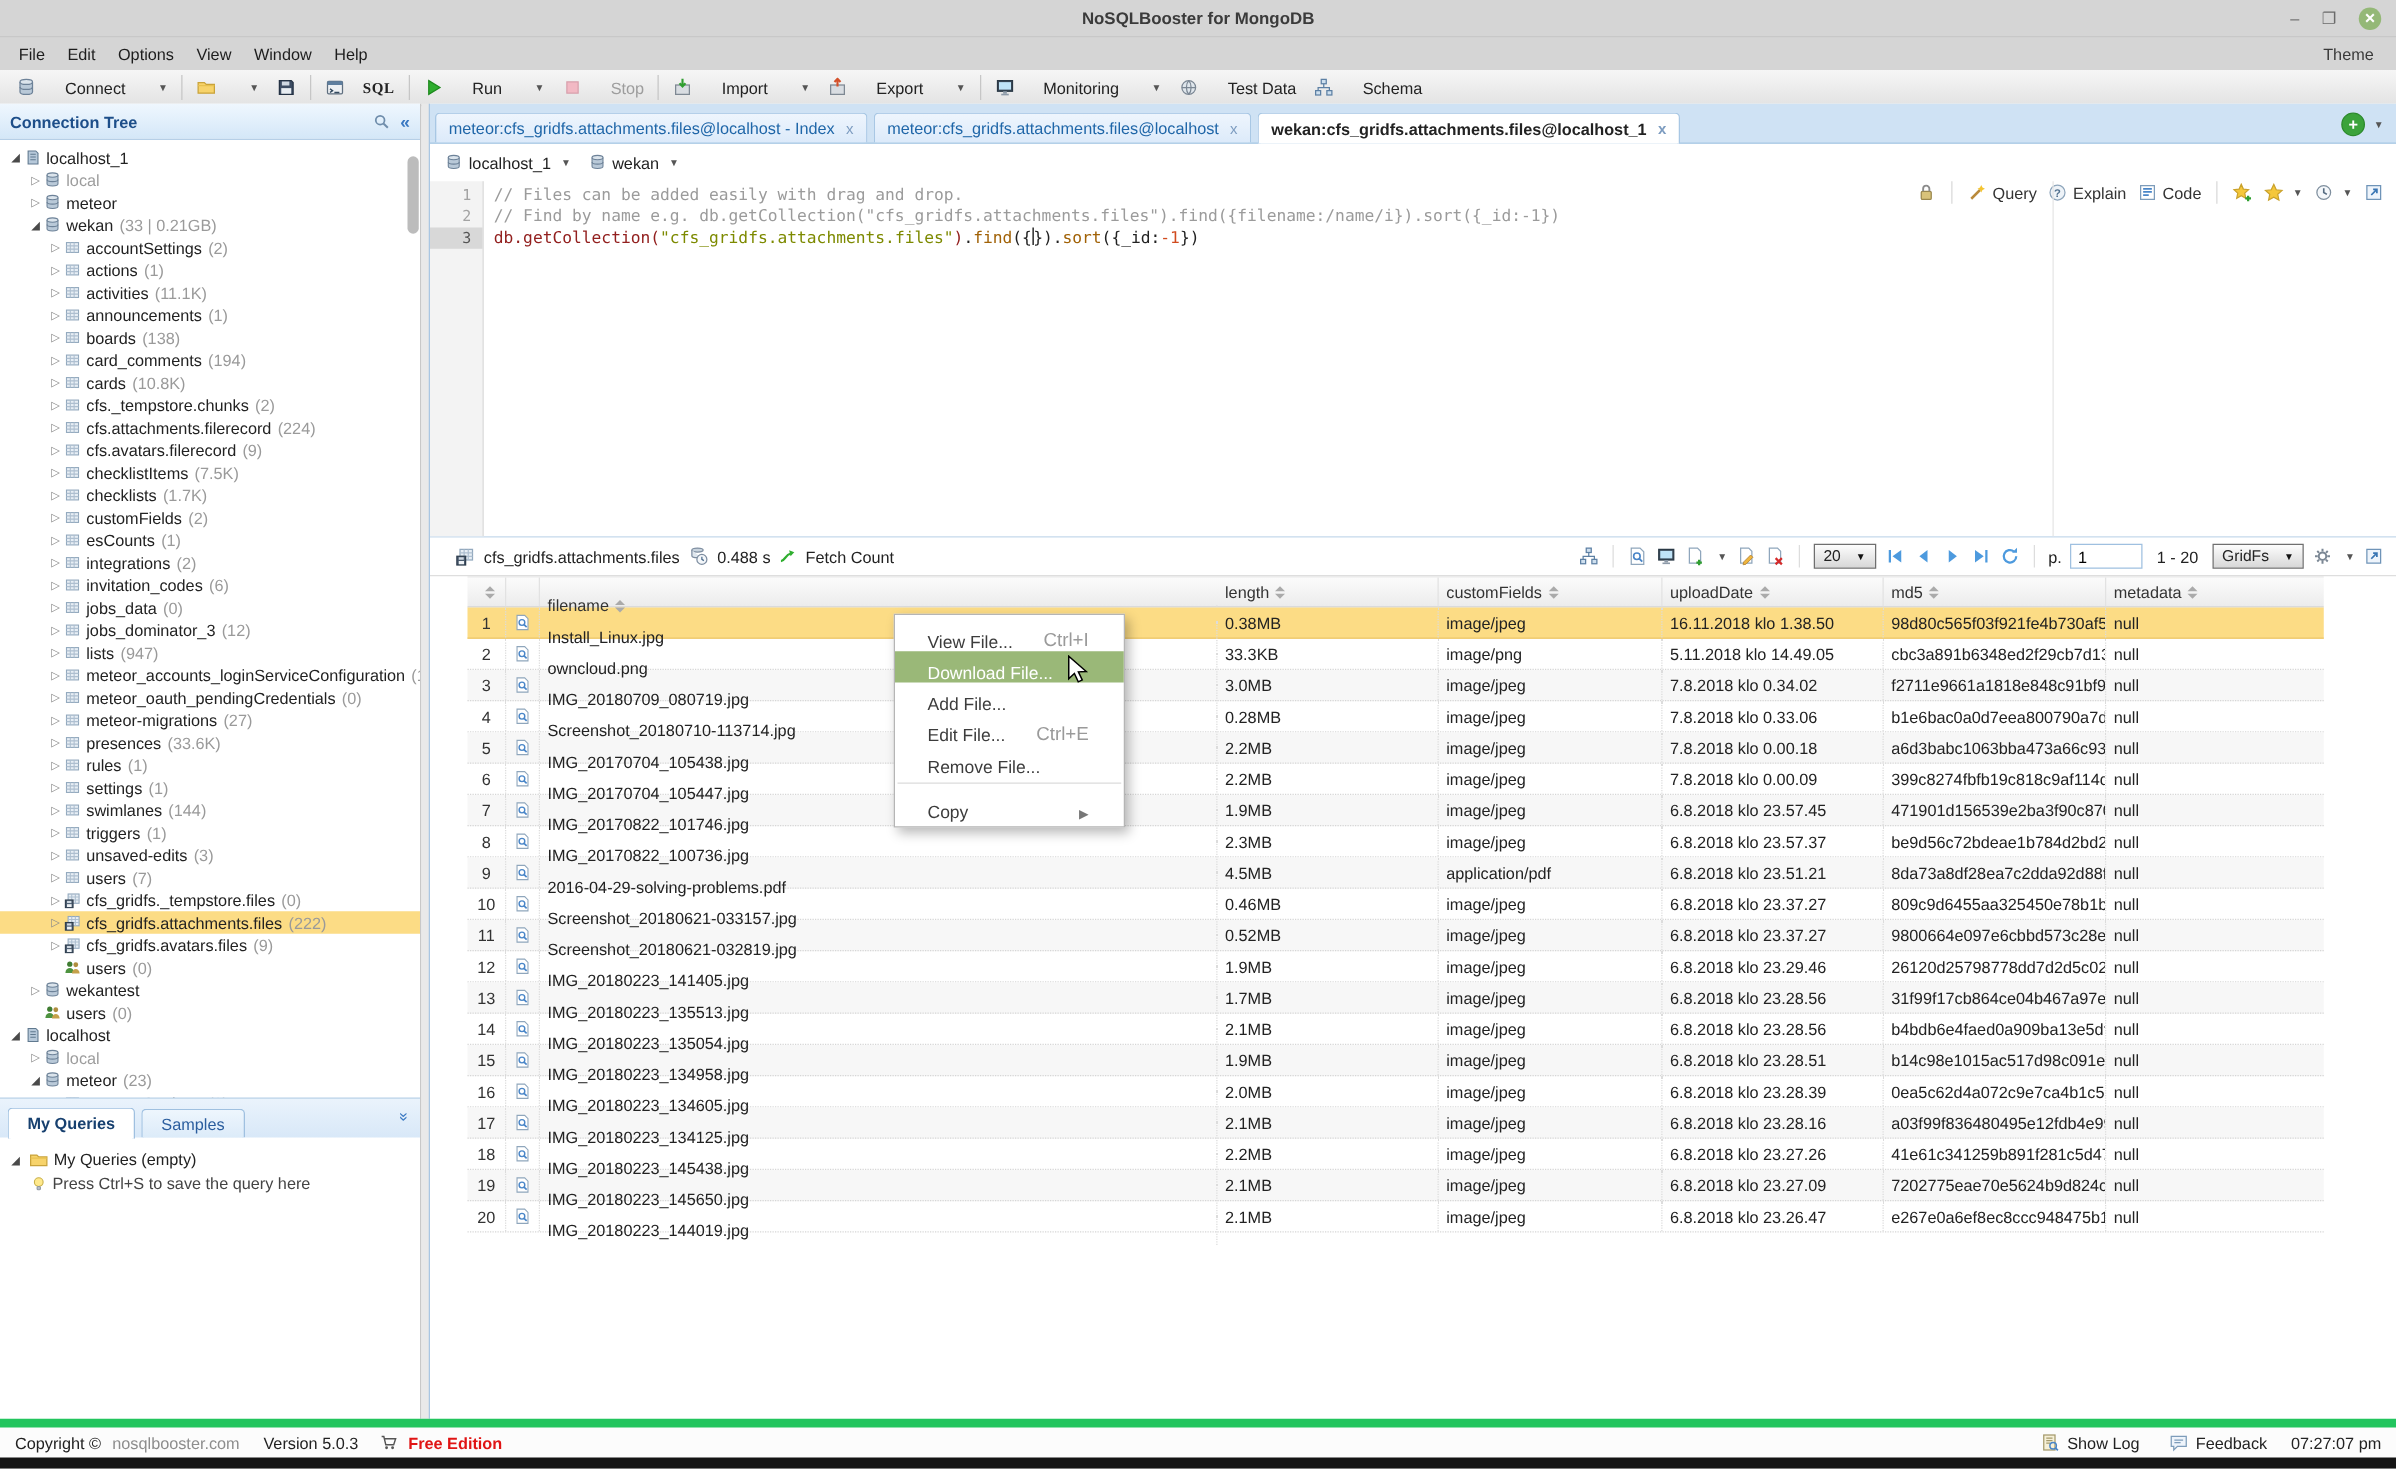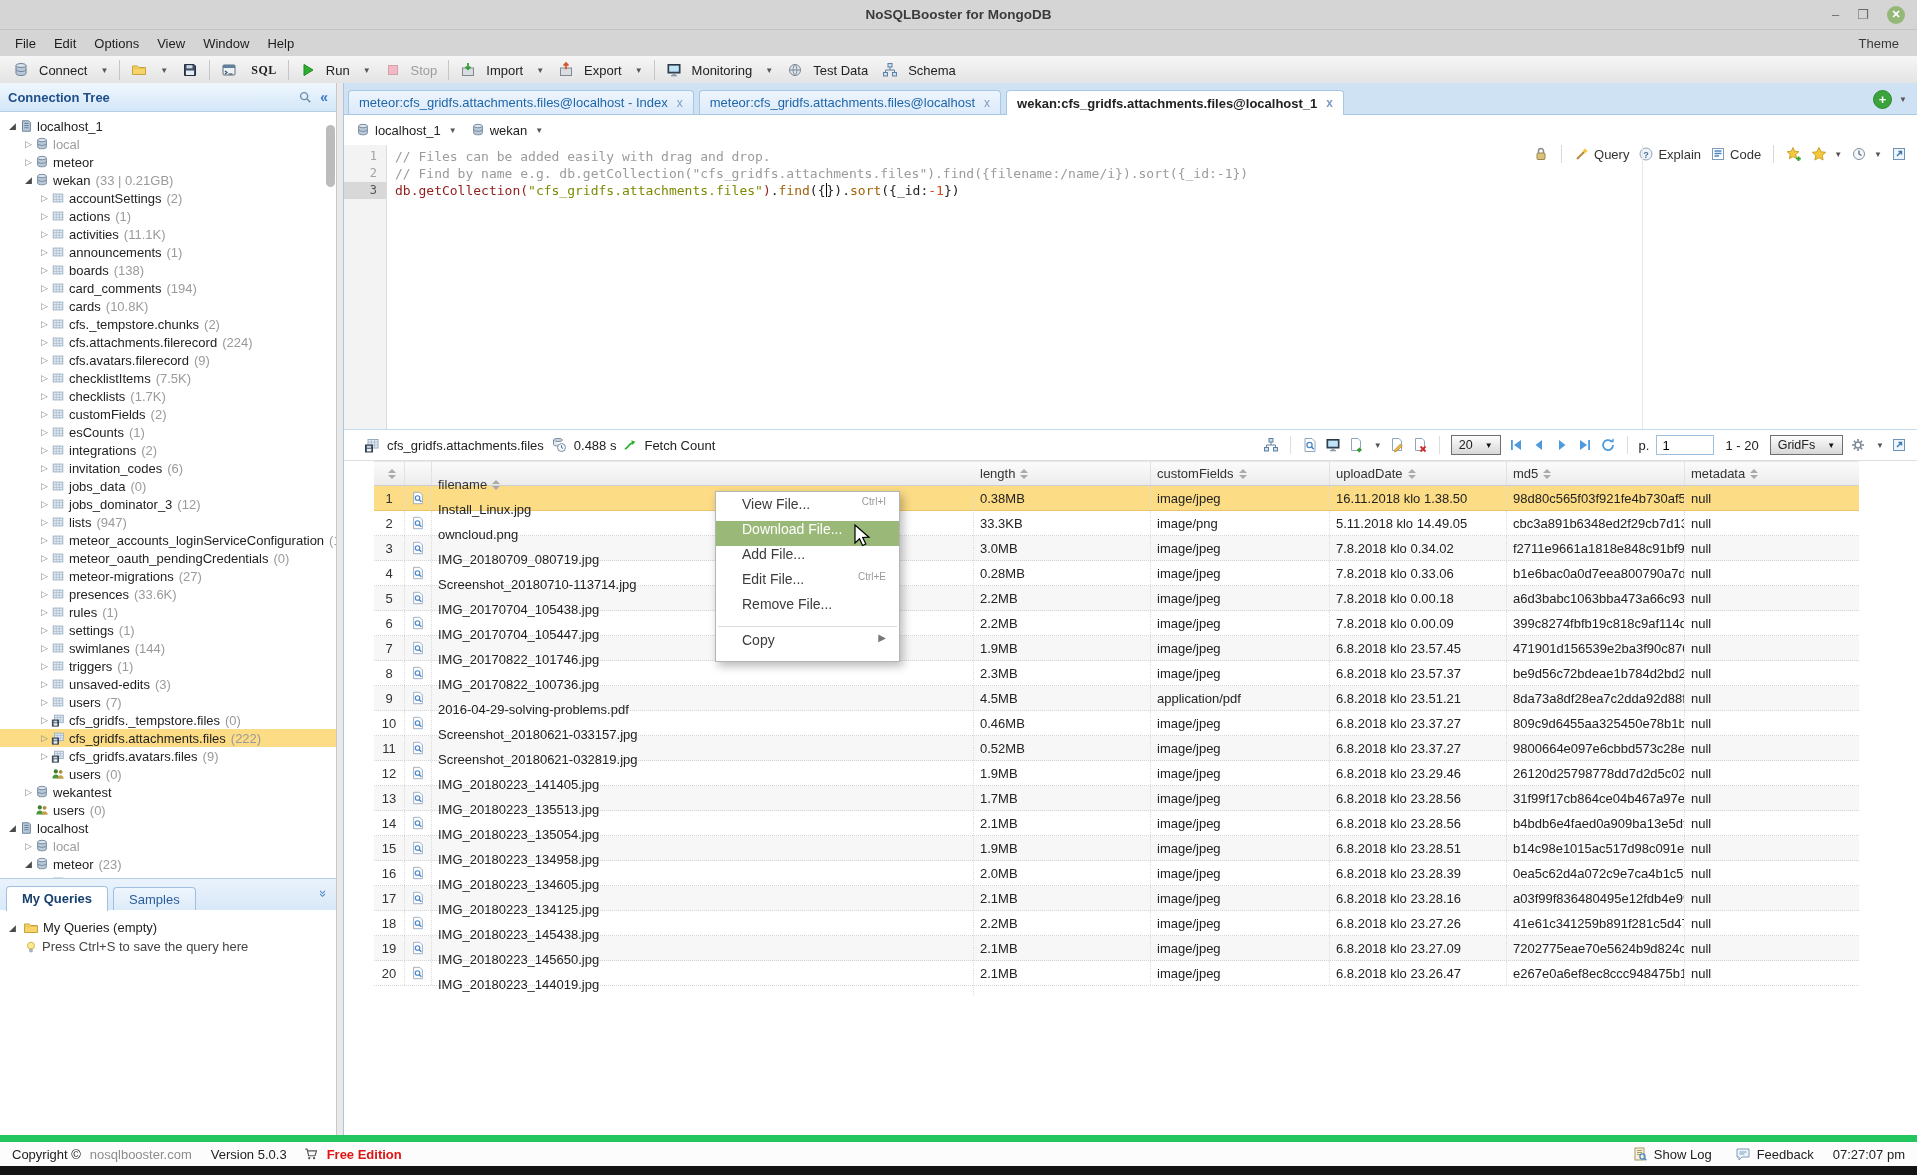--- a/index.html
+++ b/index.html
@@ -14,21 +14,21 @@
   .wincontrols{position:absolute;right:12px;top:0;height:100%;display:flex;align-items:center;gap:18px;}
   .win-glyph{color:#6b6b6b;font-size:13px;line-height:1;}
   .win-close{width:18px;height:18px;border-radius:50%;background:#94b877;color:#fff;display:flex;align-items:center;justify-content:center;font-size:11px;font-weight:bold;}
   
   .menubar{height:26px;background:#d5d5d5;display:flex;align-items:center;padding:0 6px;}
   .menu-item{padding:0 9px;color:#1d1d1d;}
   .menubar .grow{flex:1;}
   .theme-label{padding-right:12px;color:#3a3a3a;}
   
   .toolbar{height:28px;background:linear-gradient(#f6f6f6,#e3e3e3);border-bottom:1px solid #b9b9b9;display:flex;align-items:center;padding:0 6px;}
-  .tbtn{display:flex;align-items:center;gap:10px;padding:0 7px;height:24px;color:#222;}
+  .tbtn{display:flex;align-items:center;gap:23px;padding:0 7px;height:24px;color:#222;}
   .tbtn.disabled{color:#9d9d9d;}
   .tsep{width:1px;height:20px;background:#c6c6c6;margin:0 4px;}
   .sql-glyph{font-weight:bold;font-family:"Liberation Serif",serif;font-size:12px;letter-spacing:0.5px;}
   
   .main{position:absolute;top:83px;left:0;right:0;bottom:33px;display:flex;}
   
   .sidebar{width:336px;flex:none;display:flex;flex-direction:column;background:#fff;border-right:1px solid #c8c8c8;position:relative;}
   .splitter{width:6px;flex:none;background:#e9e9e9;border-right:1px solid #a9c6e2;}
   .sb-header{height:28px;flex:none;background:linear-gradient(#eff7fe,#d4e7f8);border-bottom:1px solid #b6cfe7;display:flex;align-items:center;padding:0 8px;color:#1d4e89;font-weight:bold;}
   .sb-header .grow{flex:1;}
@@ -103,23 +103,23 @@
   .c0{width:31px;justify-content:center;color:#333;padding:0 2px;}
   .c1{width:27px;justify-content:center;}
   .c2{width:542px;margin-top:22px;}
   .c3{width:177px;}
   .c4{width:179px;}
   .c5{width:177px;}
   .c6{width:178px;}
   .c7{width:174px;border-right:none;}
   
   .cmenu{position:absolute;left:715px;top:491px;width:183px;background:#fff;border:1px solid #b5b5b5;box-shadow:3px 4px 9px rgba(0,0,0,0.28);padding:4px 0;z-index:40;}
-  .cm-item{height:25px;display:flex;align-items:flex-start;padding:0 13px 0 26px;color:#3c3c3c;font-size:14px;}
+  .cm-item{height:25px;display:flex;align-items:flex-end;padding:0 28px 0 26px;color:#3c3c3c;font-size:14px;}
   .cm-item .grow{flex:1;}
-  .cm-short{color:#9a9a9a;font-size:10px;}
+  .cm-short{color:#9a9a9a;font-size:15px;}
   .cm-item.hl{background:#9ab878;color:#fff;}
   .cm-sep{height:1px;background:#dcdcdc;margin:5px 2px;}
   .cm-arrow{color:#777;font-size:10px;}
   
   .statusbar{position:absolute;left:0;right:0;bottom:9px;height:24px;background:#fcfcfc;border-top:7px solid #22c55e;display:flex;align-items:center;padding:0 12px;gap:9px;}
   .statusbar .grow{flex:1;}
   .dim-text{color:#8d8d8d;}
   .free-edition{color:#e01414;font-weight:bold;}
   .sb-right{display:flex;align-items:center;gap:6px;}
   .bottom-strip{position:absolute;left:0;right:0;bottom:0;height:9px;background:#141414;}

